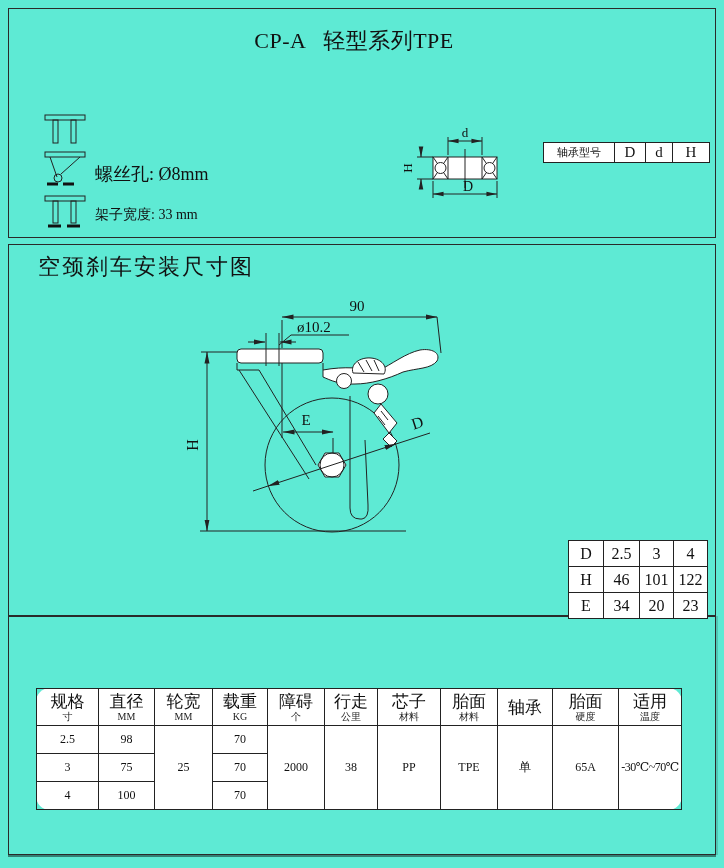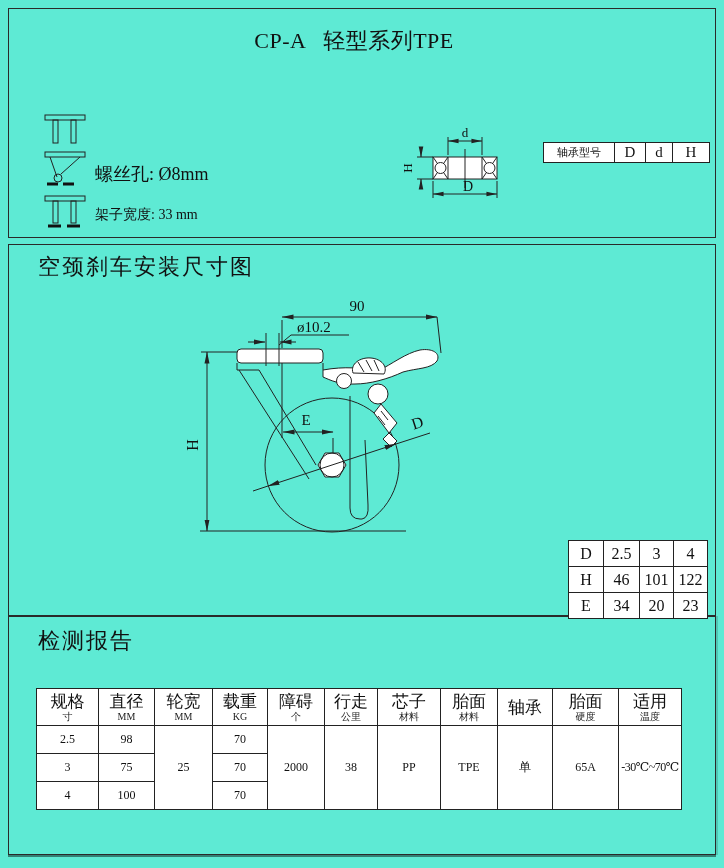--- a/index.html
+++ b/index.html
@@ -19,21 +19,21 @@
   
   .btable{font-size:15px;}
   .btable .c0{width:70px;font-size:11px;text-align:center;}
   .btable .c1{width:30px;} .btable .c2{width:26px;} .btable .c3{width:36px;}
   .btable tr{height:20px;}
   
   .dtable{font-size:16px;}
   .dtable td{height:25px;}
   .dtable .c0{width:34px;} .dtable .c1{width:35px;} .dtable .c2{width:33px;} .dtable .c3{width:33px;}
   
-  .rtable{width:645px;}
+  .rtable{width:645px;border-radius:14px;}
   .rtable th{height:36px;}
   .rtable td{height:27px;font-size:12px;}
   .hm{font-size:17px;line-height:19px;}
   .hs{font-size:10px;line-height:11px;color:#222;}
   .tempcell{font-size:11px;letter-spacing:-.5px;}
   svg{position:absolute;overflow:visible;}
   .ln{stroke:#222;stroke-width:1;fill:none;}
   .fw{stroke:#222;stroke-width:1;fill:#fff;}
   .ft{stroke:#111;stroke-width:3;}
   svg text{fill:#111;font-family:"Liberation Serif","DejaVu Serif",serif;}
@@ -204,21 +204,20 @@
       <tr>
         <td>E</td>
         <td>34</td>
         <td>20</td>
         <td>23</td>
       </tr>
     </tbody>
       </table>
   </div>
 
-  <div class="abs h1" style="left:38px;top:626px;">检测报告</div>
 
   <div class="abs" style="left:36px;top:688px;">
     <table class="rtable">
       <colgroup>
         <col style="width:62px">
           <col style="width:56px">
           <col style="width:58px">
           <col style="width:55px">
         <col style="width:57px">
           <col style="width:53px">

